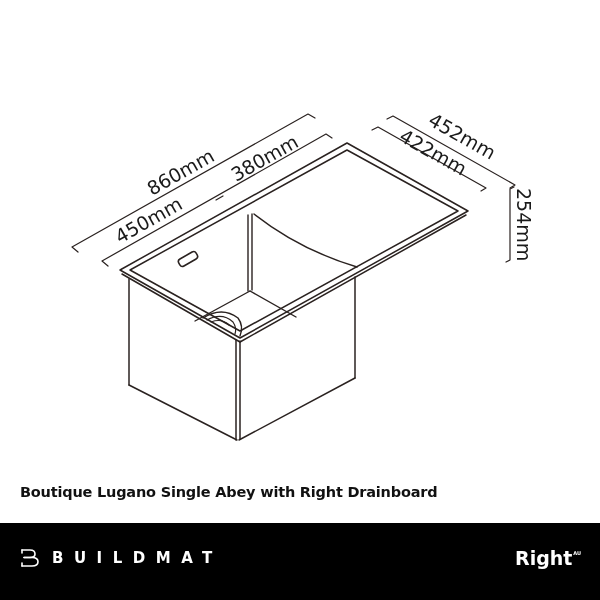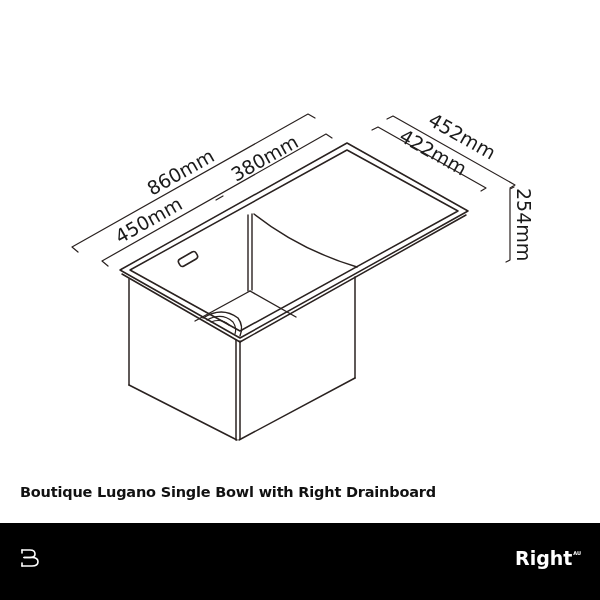--- a/index.html
+++ b/index.html
@@ -86,29 +86,30 @@
 
     <text class="dim-text" transform="translate(152,196) rotate(-29.5)">860mm</text>
     <text class="dim-text" transform="translate(120,244) rotate(-29.5)">450mm</text>
     <text class="dim-text" transform="translate(236,182) rotate(-29.5)">380mm</text>
     <text class="dim-text" transform="translate(427,124) rotate(29.5)">452mm</text>
     <text class="dim-text" transform="translate(398,140) rotate(29.5)">422mm</text>
     <text class="dim-text" transform="translate(517,188) rotate(90)">254mm</text>
   </svg>
 </div>
 
-<div class="caption">Boutique Lugano Single Bowl with Right Drainboard</div>
+<div class="caption">Boutique Lugano Single Abey with Right Drainboard</div>
 
 <div class="footer">
   <div class="bm-logo">
     <svg class="bm-mark" viewBox="0 0 20 20">
       <g fill="none" stroke="#ffffff" stroke-width="1.6" stroke-linecap="round">
         <path d="M 2 2 L 10 2 Q 15 2 15 6 Q 15 9.5 10 9.5 L 4 9.5"></path>
         <path d="M 4 9.5 L 12 9.5 Q 18 9.5 18 13.8 Q 18 18 12 18 L 2 18"></path>
         <line x1="2" y1="2" x2="2" y2="5"></line>
         <line x1="2" y1="15" x2="2" y2="18"></line>
       </g>
     </svg>
+    <span class="bm-text">BUILDMAT</span>
   </div>
   <div class="abey-logo">
     <span>Right</span><span class="abey-sup">AU</span>
   </div>
 </div>
 
 </body></html>

